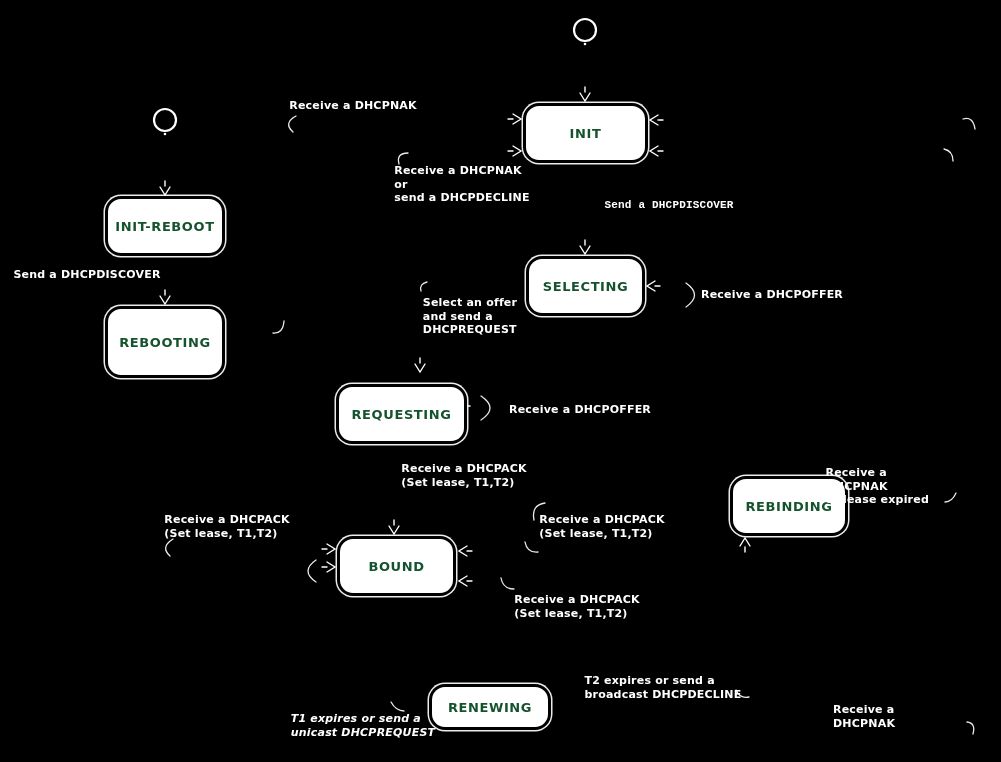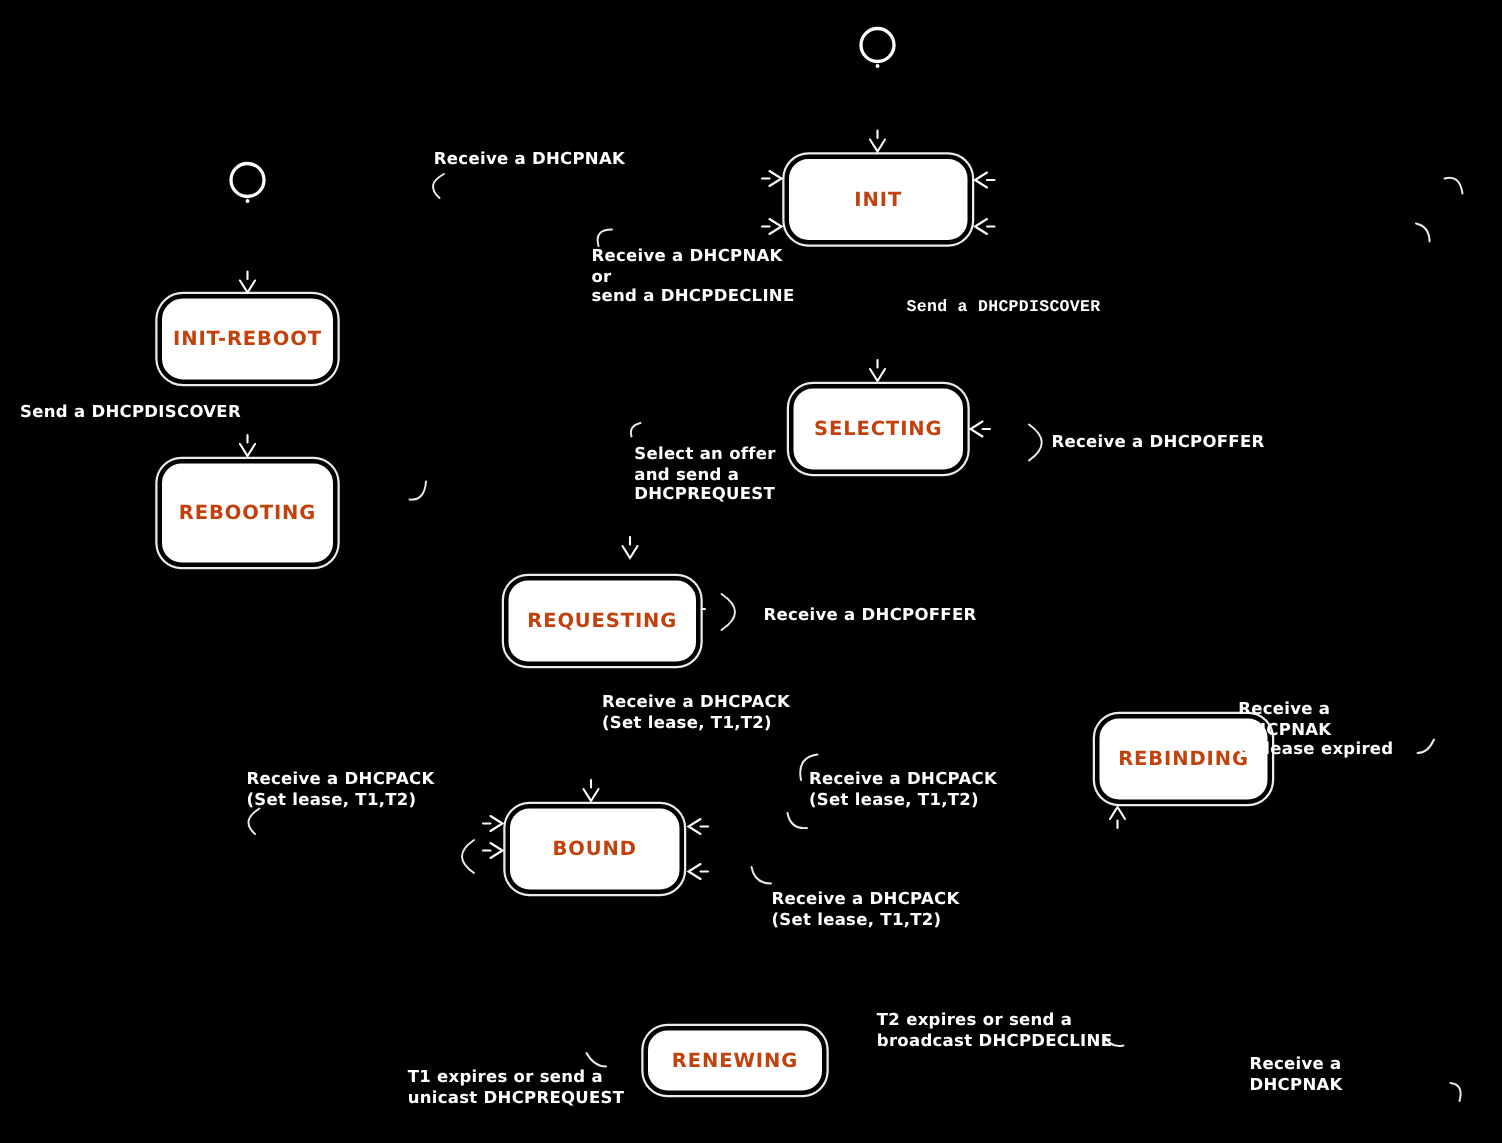--- a/index.html
+++ b/index.html
@@ -5,21 +5,21 @@
   html,body{margin:0;padding:0;background:#000;}
   .stage{
     position:relative;width:1001px;height:762px;background:#000;
     font-family:"DejaVu Sans",sans-serif;overflow:hidden;
   }
   .layer{position:absolute;left:0;top:0;width:1001px;height:762px;}
   .state{
     position:absolute;background:#fff;border:3px solid #000;border-radius:16px;
     box-shadow:0 0 0 1.5px rgba(255,255,255,.92);
     display:flex;align-items:center;justify-content:center;
-    color:#c2410c;font-weight:bold;font-size:13px;letter-spacing:.6px;
+    color:#14532d;font-weight:bold;font-size:13px;letter-spacing:.6px;
     box-sizing:border-box;
     text-align:right;
   }
   .edge-label{
     position:absolute;transform:translate(-50%,-50%);
     color:#fff;font-weight:bold;font-size:11px;line-height:13.5px;
     text-align:left;white-space:pre-line;letter-spacing:.2px;
   }
   svg path,svg circle{vector-effect:non-scaling-stroke;}
 </style>
@@ -80,21 +80,21 @@
       <path d="M944 149 Q953 151 953 161"></path>
       <path d="M273 333 Q283 334 284 321"></path>
       <path d="M967 722 Q976 723 973 734"></path>
       <path d="M427 282 Q419 284 421 291"></path>
     </g>
   </svg>
 
   <div class="state" style="left:523px;top:103px;width:125px;height:60px;">
     <span>INIT</span>
   </div>
-  <div class="state" style="left:105px;top:196px;width:120px;height:60px;border-radius:17px;">
+  <div class="state" style="left:105px;top:196px;width:120px;height:60px;">
     <span>INIT-REBOOT</span>
   </div>
   <div class="state" style="left:105px;top:306px;width:120px;height:72px;">
     <span>REBOOTING</span>
   </div>
   <div class="state" style="left:526px;top:256px;width:119px;height:60px;">
     <span>SELECTING</span>
   </div>
   <div class="state" style="left:336px;top:384px;width:131px;height:60px;">
     <span>REQUESTING</span>
@@ -123,19 +123,19 @@
   <div class="edge-label" style="left:464px;top:475px;">Receive a DHCPACK
 (Set lease, T1,T2)</div>
   <div class="edge-label" style="left:227px;top:526px;">Receive a DHCPACK
 (Set lease, T1,T2)</div>
   <div class="edge-label" style="left:602px;top:526px;">Receive a DHCPACK
 (Set lease, T1,T2)</div>
   <div class="edge-label" style="left:577px;top:606px;">Receive a DHCPACK
 (Set lease, T1,T2)</div>
   <div class="edge-label" style="left:884px;top:486px;">Receive a DHCPNAK
 or lease expired</div>
-  <div class="edge-label" style="left:344px;top:725px;">T1 expires or send a
+  <div class="edge-label" style="left:363px;top:725px;font-style:italic;">T1 expires or send a
 unicast DHCPREQUEST</div>
   <div class="edge-label" style="left:663px;top:687px;">T2 expires or send a
 broadcast DHCPDECLINE</div>
   <div class="edge-label" style="left:889px;top:716px;">Receive a DHCPNAK</div>
 
 </div>
 
 </body></html>

